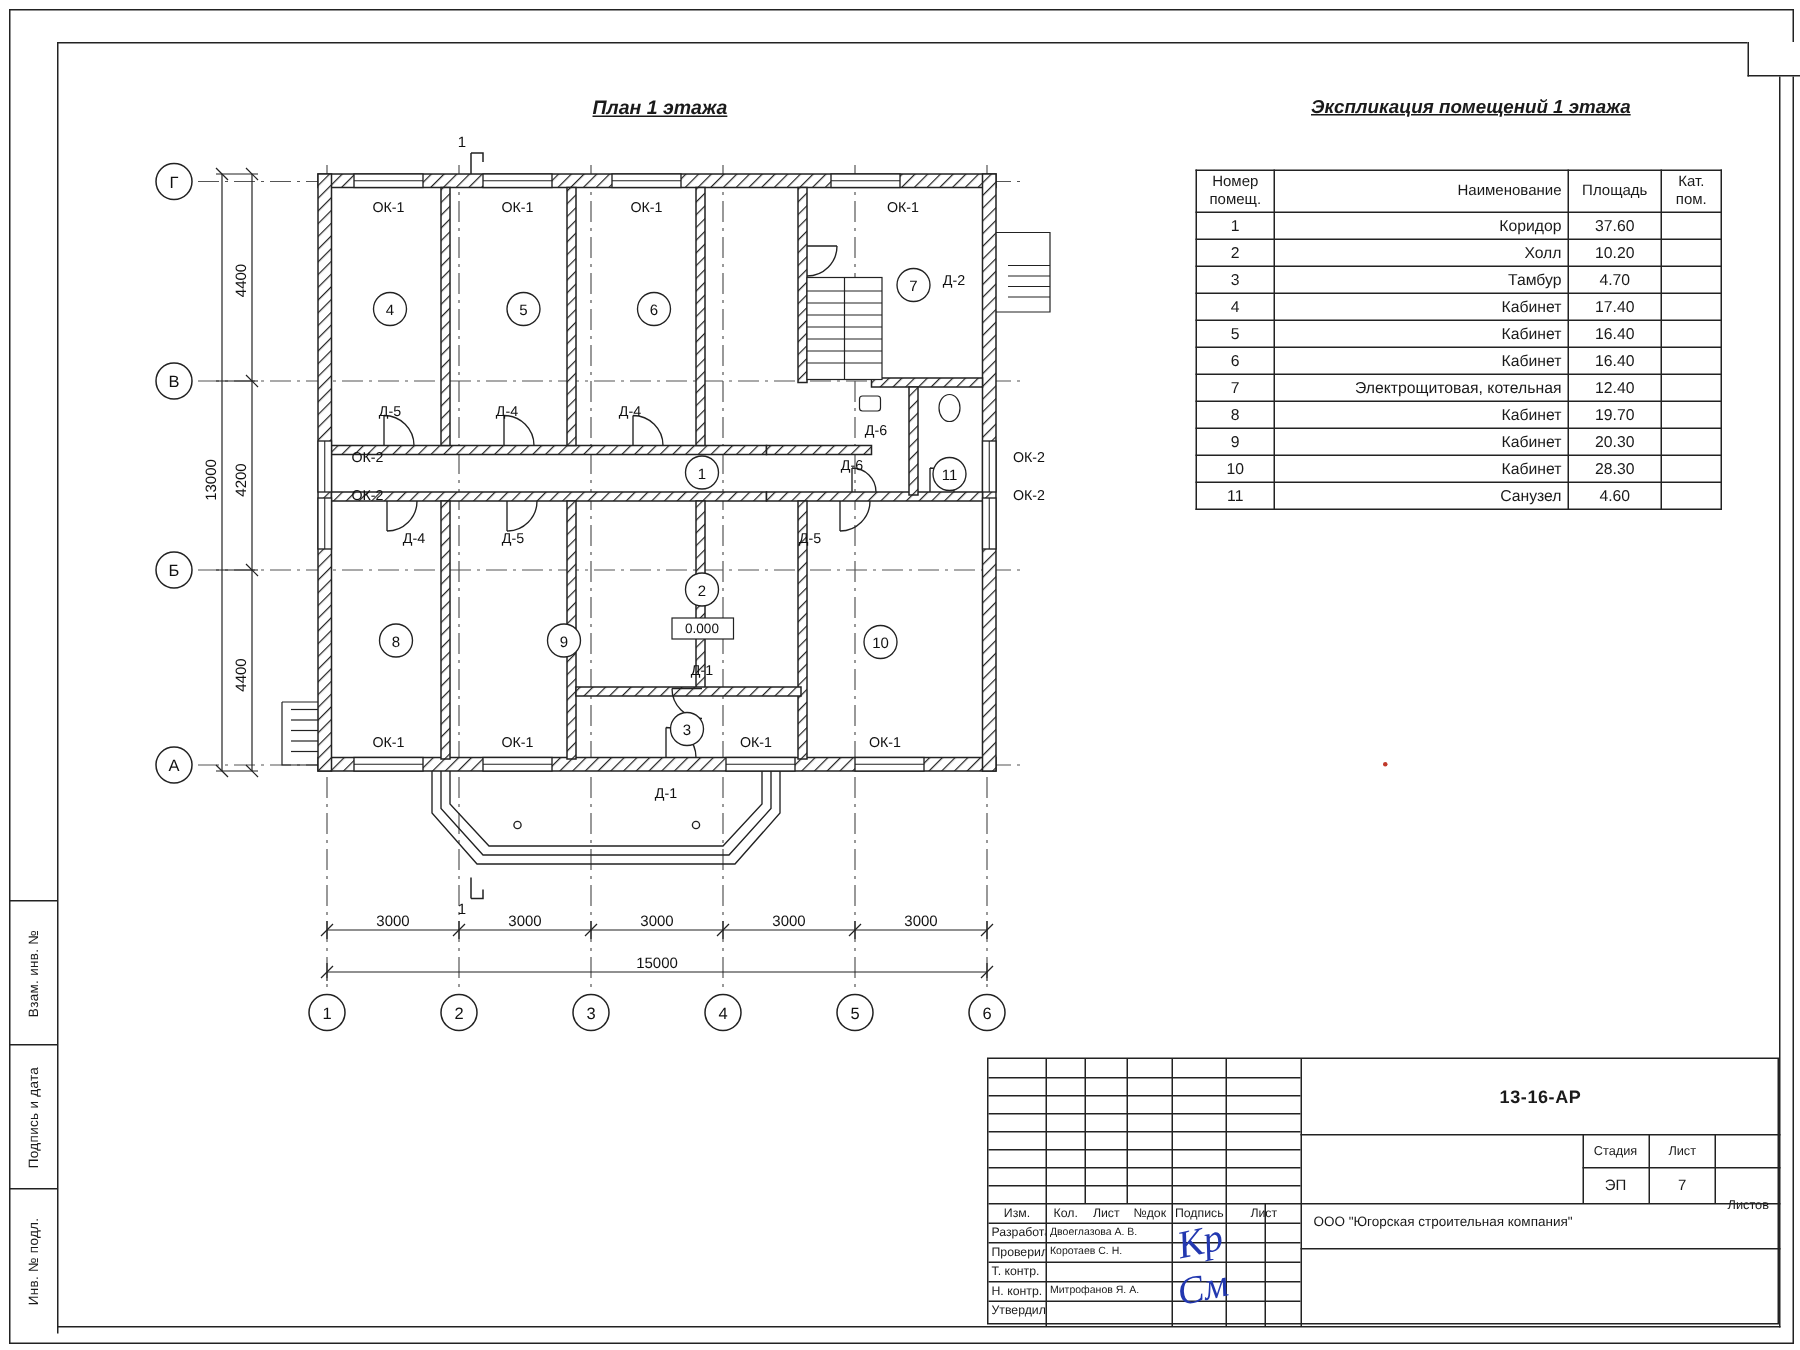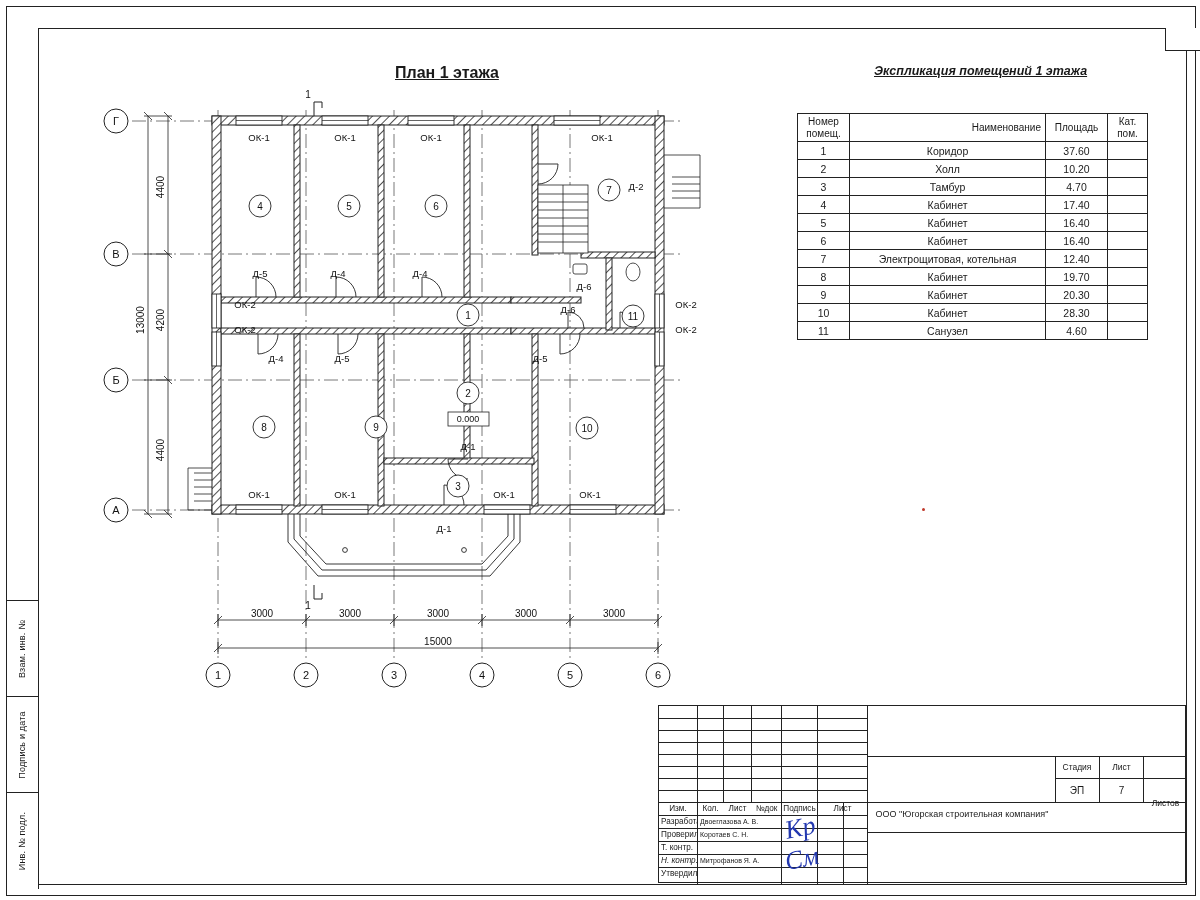--- a/index.html
+++ b/index.html
@@ -69,22 +69,23 @@
     left: 50%; top: 50%;
     transform: translate(-50%, -50%) rotate(-90deg);
     white-space: nowrap;
     font-size: 9px;
     letter-spacing: .2px;
   }
   
   .plan-title {
     position: absolute;
     left: 395px; top: 64px;
-    font-size: 16px;
+    font-size: 13px;
     font-weight: bold;
+    font-style: italic;
     text-decoration: underline;
   }
   .expl-title {
     position: absolute;
     left: 874px; top: 64px;
     font-size: 12.5px;
     font-weight: bold;
     font-style: italic;
     text-decoration: underline;
   }
@@ -97,21 +98,21 @@
   }
   .expl-table td, .expl-table th {
     border: 1px solid #222;
     padding: 2px 4px;
     font-weight: normal;
     height: 18px;
     box-sizing: border-box;
   }
   .expl-table th { text-align: center; font-size: 10px; line-height: 1.15; }
   .c-num   { width: 52px; text-align: center; margin-top: 20px; }
-  .c-name  { width: 196px; text-align: center; padding-left: 8px; }
+  .c-name  { width: 196px; text-align: right; padding-left: 8px; }
   .c-area  { width: 62px; text-align: center; }
   .c-cat   { width: 40px; text-align: center; }
   .total-label { text-align: right; padding-right: 6px; }
   
   .notes {
     position: absolute;
     left: 905px; top: 625px;
     font-size: 8.6px;
     line-height: 1.45;
     white-space: pre-line;
@@ -604,25 +605,26 @@
     <div class="cell cc" style="left:93px;top:96px;width:29px;height:13px;">№док</div>
     <div class="cell cc" style="left:123px;top:96px;width:35px;height:13px;">Подпись</div>
     <div class="cell cc" style="left:159px;top:96px;width:49px;height:13px;">Лист</div>
 
     <div class="cell" style="left:0;top:109px;width:38px;height:13px;">Разработал</div>
     <div class="cell" style="left:39px;top:109px;width:83px;height:13px;font-size:7px;">Двоеглазова А. В.</div>
     <div class="cell" style="left:0;top:122px;width:38px;height:13px;">Проверил</div>
     <div class="cell" style="left:39px;top:122px;width:83px;height:13px;font-size:7px;">Коротаев С. Н.</div>
     <div class="cell" style="left:0;top:135px;width:38px;height:13px;">Т. контр.</div>
     <div class="cell" style="left:39px;top:135px;width:83px;height:13px;font-size:7px;"></div>
-    <div class="cell" style="left:0;top:148px;width:38px;height:13px;font-style:italic;">Н. контр.</div>
+    <div class="cell" style="left:0;top:148px;width:38px;height:13px;">Н. контр.</div>
     <div class="cell" style="left:39px;top:148px;width:83px;height:13px;font-size:7px;">Митрофанов Я. А.</div>
     <div class="cell" style="left:0;top:161px;width:38px;height:13px;">Утвердил</div>
     <div class="cell" style="left:39px;top:161px;width:83px;height:13px;font-size:7px;"></div>
 
+    <div class="cell cc code-big" style="left:208px;top:0;width:320px;height:50px;">13-16-АР</div>
     <div class="cell org-text" style="left:208px;top:96px;width:188px;height:30px;display:block;padding-top:6px;">ООО
 "Югорская строительная компания"</div>
 
     <div class="cell cc" style="left:396px;top:50px;width:44px;height:22px;font-size:8.5px;">Стадия</div>
     <div class="cell cc" style="left:441px;top:50px;width:43px;height:22px;font-size:8.5px;">Лист</div>
     <div class="cell cc" style="left:485px;top:50px;width:43px;height:22px;font-size:8.5px;margin-top:36px;">Листов</div>
     <div class="cell cc" style="left:396px;top:72px;width:44px;height:24px;font-size:10px;">ЭП</div>
     <div class="cell cc" style="left:441px;top:72px;width:43px;height:24px;font-size:10px;">7</div>
     <div class="cell cc" style="left:485px;top:72px;width:43px;height:24px;font-size:10px;"></div>
 

